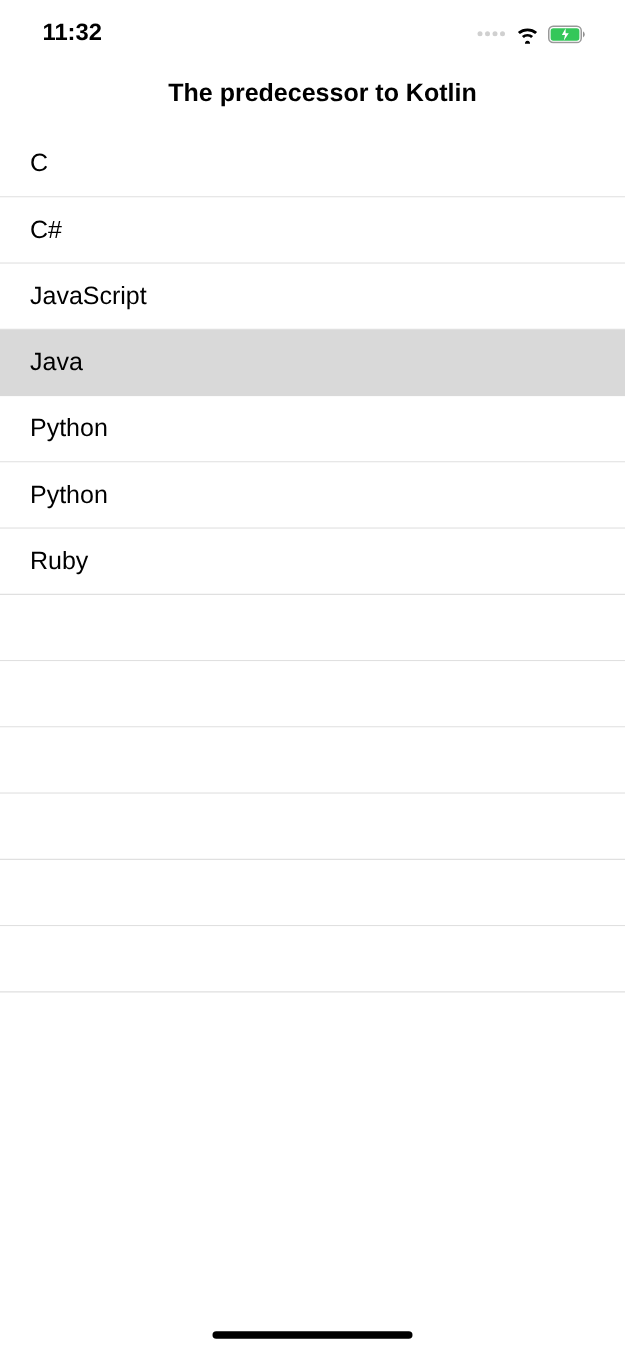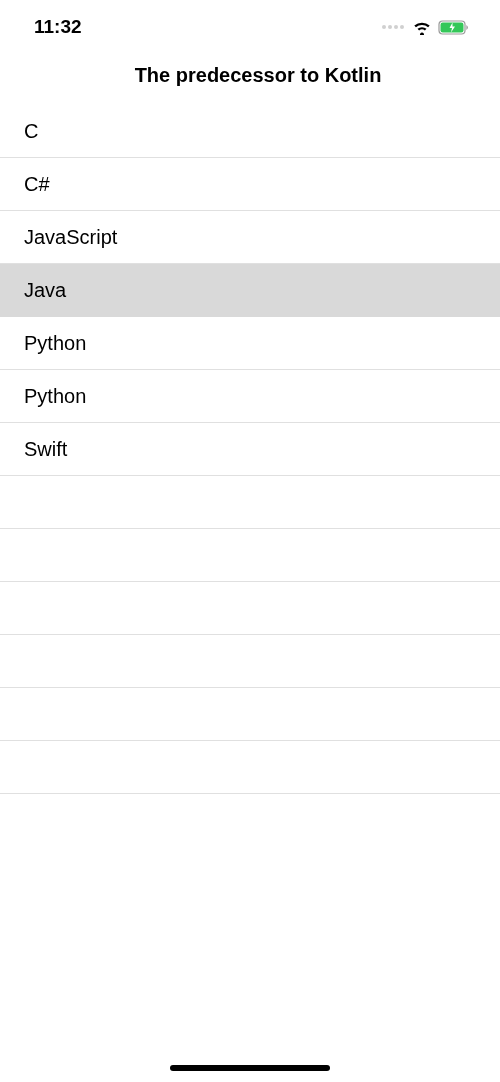--- a/index.html
+++ b/index.html
@@ -135,21 +135,21 @@
     <div class="list-row selected">
       <span>Java</span>
     </div>
     <div class="list-row">
       <span>Python</span>
     </div>
     <div class="list-row">
       <span>Python</span>
     </div>
     <div class="list-row">
-      <span>Swift</span>
+      <span>Ruby</span>
     </div>
     <div class="list-row empty"></div>
     <div class="list-row empty"></div>
     <div class="list-row empty"></div>
     <div class="list-row empty"></div>
     <div class="list-row empty"></div>
     <div class="list-row empty"></div>
   </div>
 
 <div class="home-indicator"></div>

